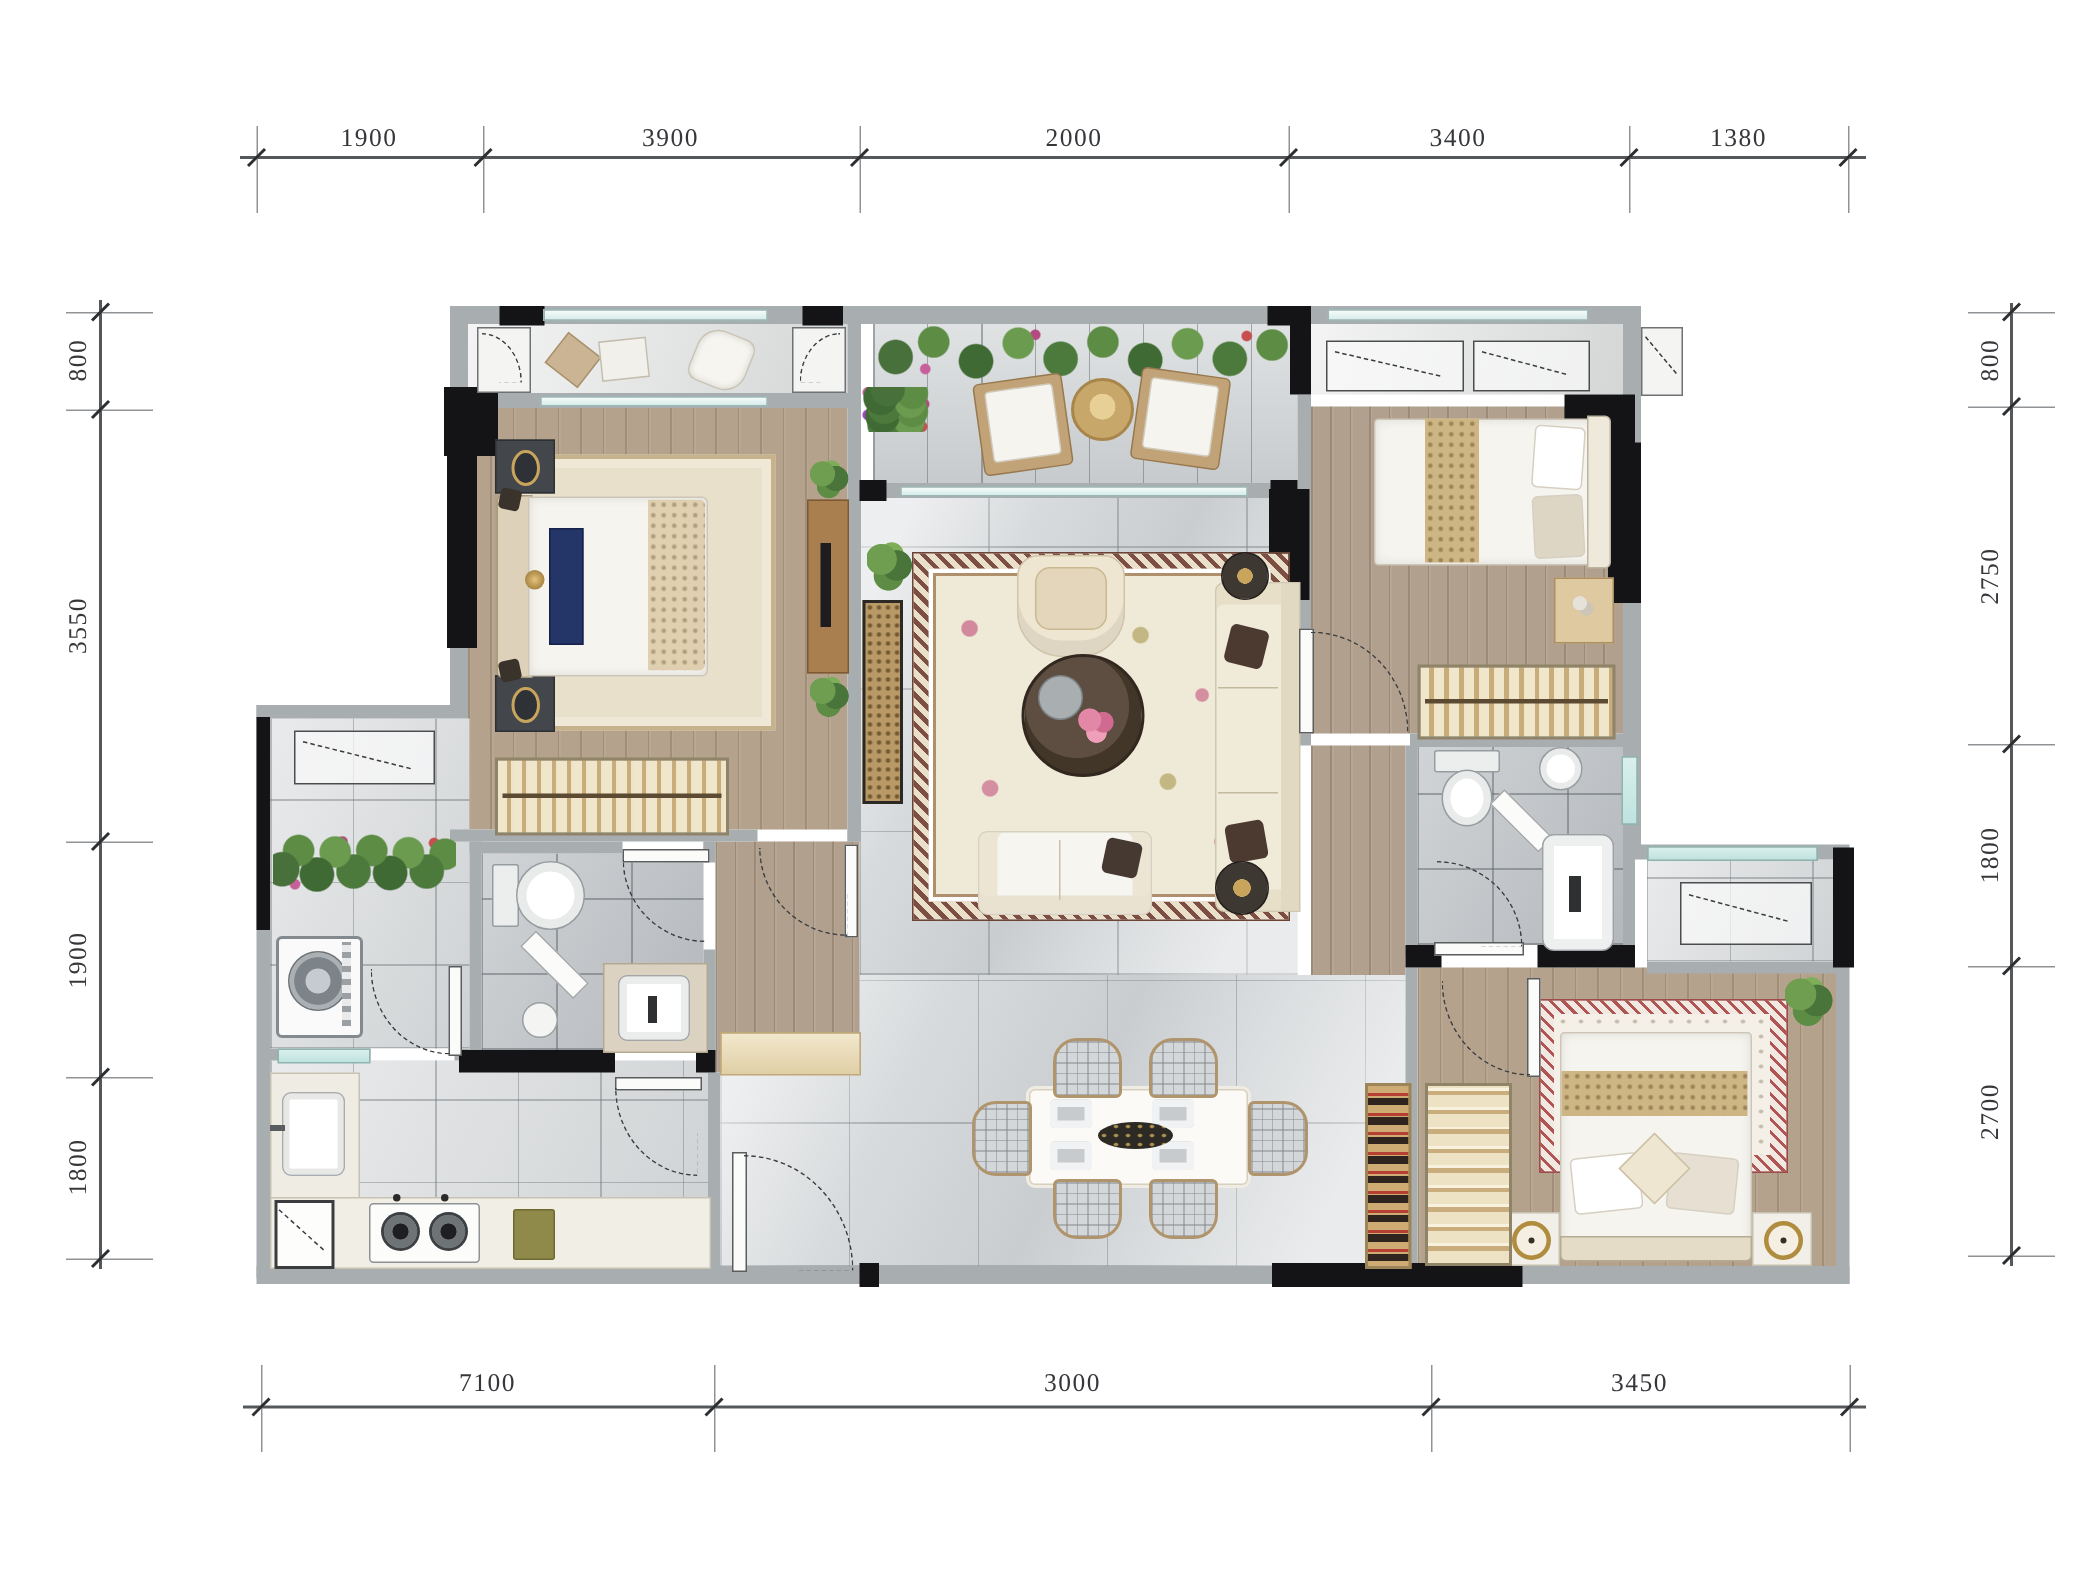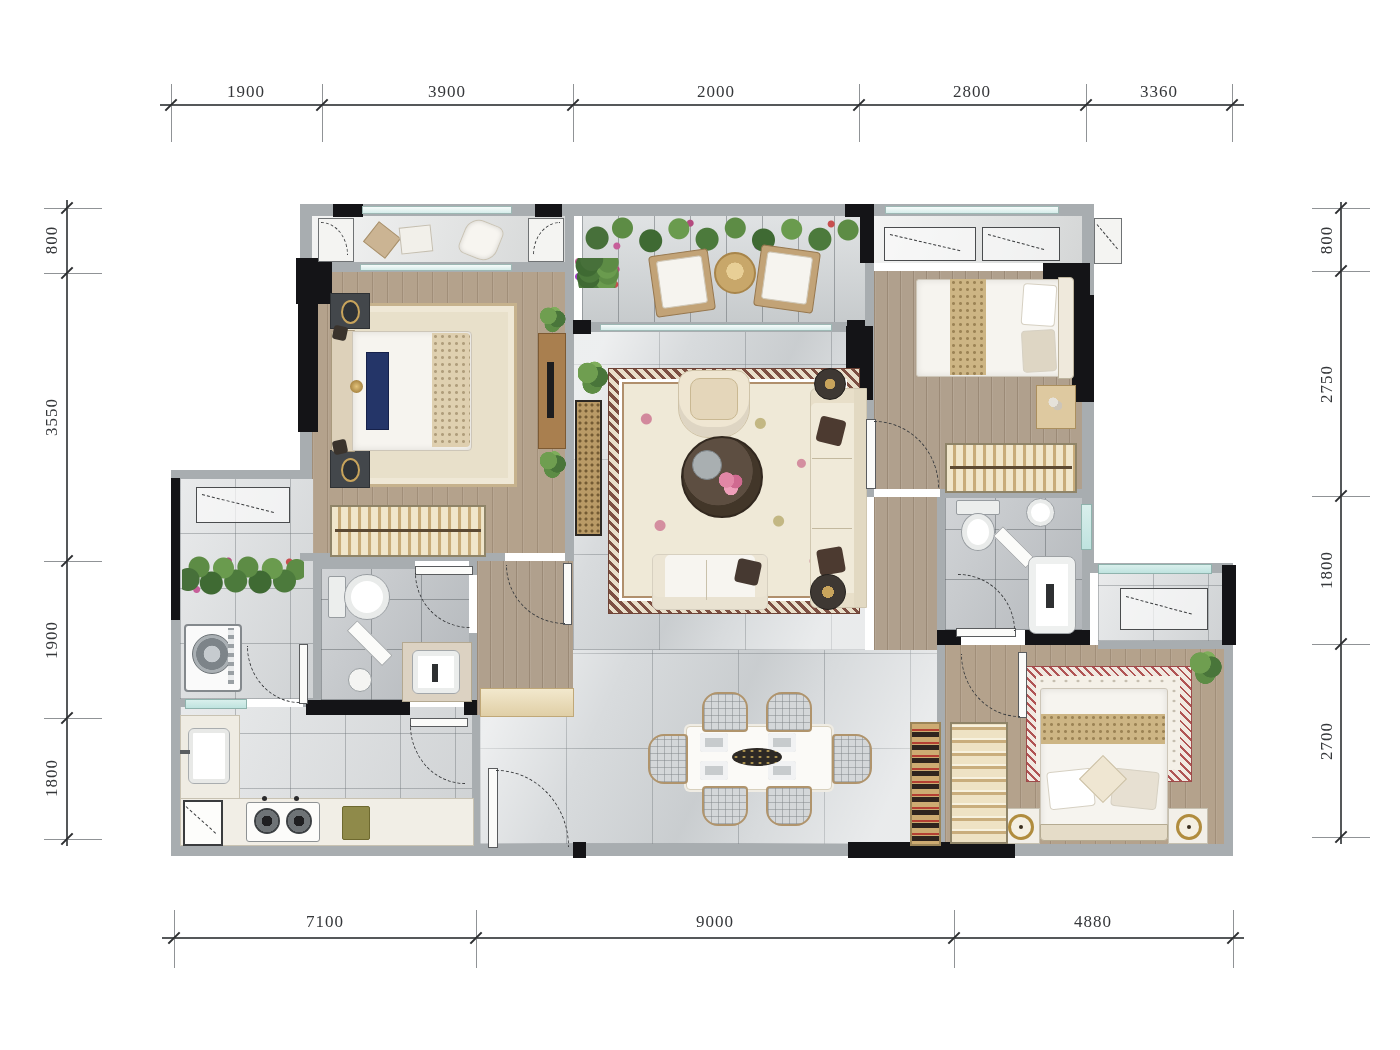--- a/index.html
+++ b/index.html
@@ -114,35 +114,35 @@
   <div class="wit" style="left:1232px;top:84px;width:1px;height:58px;"></div>
   <div class="tick" style="left:163px;top:104px;"></div>
   <div class="tick" style="left:314px;top:104px;"></div>
   <div class="tick" style="left:565px;top:104px;"></div>
   <div class="tick" style="left:851px;top:104px;"></div>
   <div class="tick" style="left:1078px;top:104px;"></div>
   <div class="tick" style="left:1224px;top:104px;"></div>
   <div class="dim" style="left:246px;top:82px;">1900</div>
   <div class="dim" style="left:447px;top:82px;">3900</div>
   <div class="dim" style="left:716px;top:82px;">2000</div>
-  <div class="dim" style="left:972px;top:82px;">2800</div>
-  <div class="dim" style="left:1159px;top:82px;">3360</div>
+  <div class="dim" style="left:972px;top:82px;">3400</div>
+  <div class="dim" style="left:1159px;top:82px;">1380</div>
 
   <div class="dline" style="left:162px;top:937px;width:1082px;height:2px;"></div>
   <div class="wit" style="left:174px;top:910px;width:1px;height:58px;"></div>
   <div class="wit" style="left:476px;top:910px;width:1px;height:58px;"></div>
   <div class="wit" style="left:954px;top:910px;width:1px;height:58px;"></div>
   <div class="wit" style="left:1233px;top:910px;width:1px;height:58px;"></div>
   <div class="tick" style="left:166px;top:937px;"></div>
   <div class="tick" style="left:468px;top:937px;"></div>
   <div class="tick" style="left:946px;top:937px;"></div>
   <div class="tick" style="left:1225px;top:937px;"></div>
   <div class="dim" style="left:325px;top:912px;">7100</div>
-  <div class="dim" style="left:715px;top:912px;">9000</div>
-  <div class="dim" style="left:1093px;top:912px;">4880</div>
+  <div class="dim" style="left:715px;top:912px;">3000</div>
+  <div class="dim" style="left:1093px;top:912px;">3450</div>
 
   <div class="dline" style="left:66px;top:200px;width:2px;height:646px;"></div>
   <div class="wit" style="left:44px;top:208px;width:58px;height:1px;"></div>
   <div class="wit" style="left:44px;top:273px;width:58px;height:1px;"></div>
   <div class="wit" style="left:44px;top:561px;width:58px;height:1px;"></div>
   <div class="wit" style="left:44px;top:718px;width:58px;height:1px;"></div>
   <div class="wit" style="left:44px;top:839px;width:58px;height:1px;"></div>
   <div class="tick" style="left:59px;top:207px;"></div>
   <div class="tick" style="left:59px;top:272px;"></div>
   <div class="tick" style="left:59px;top:560px;"></div>

